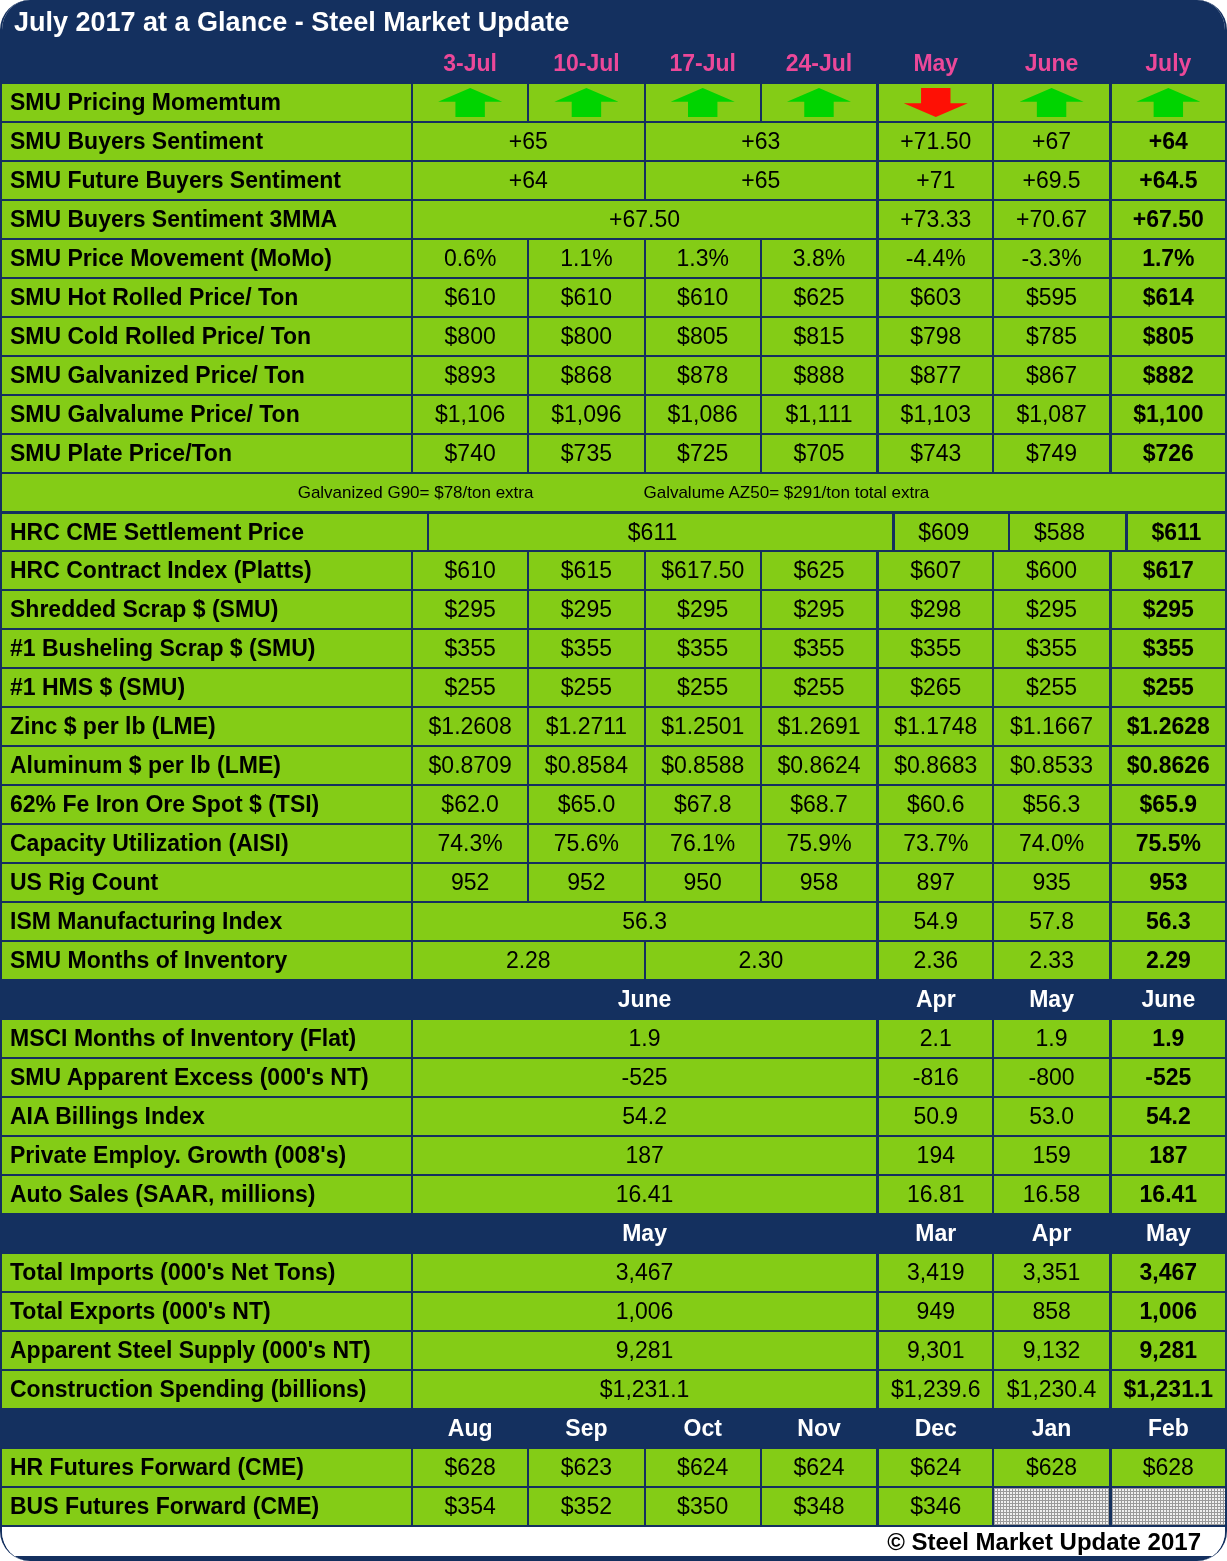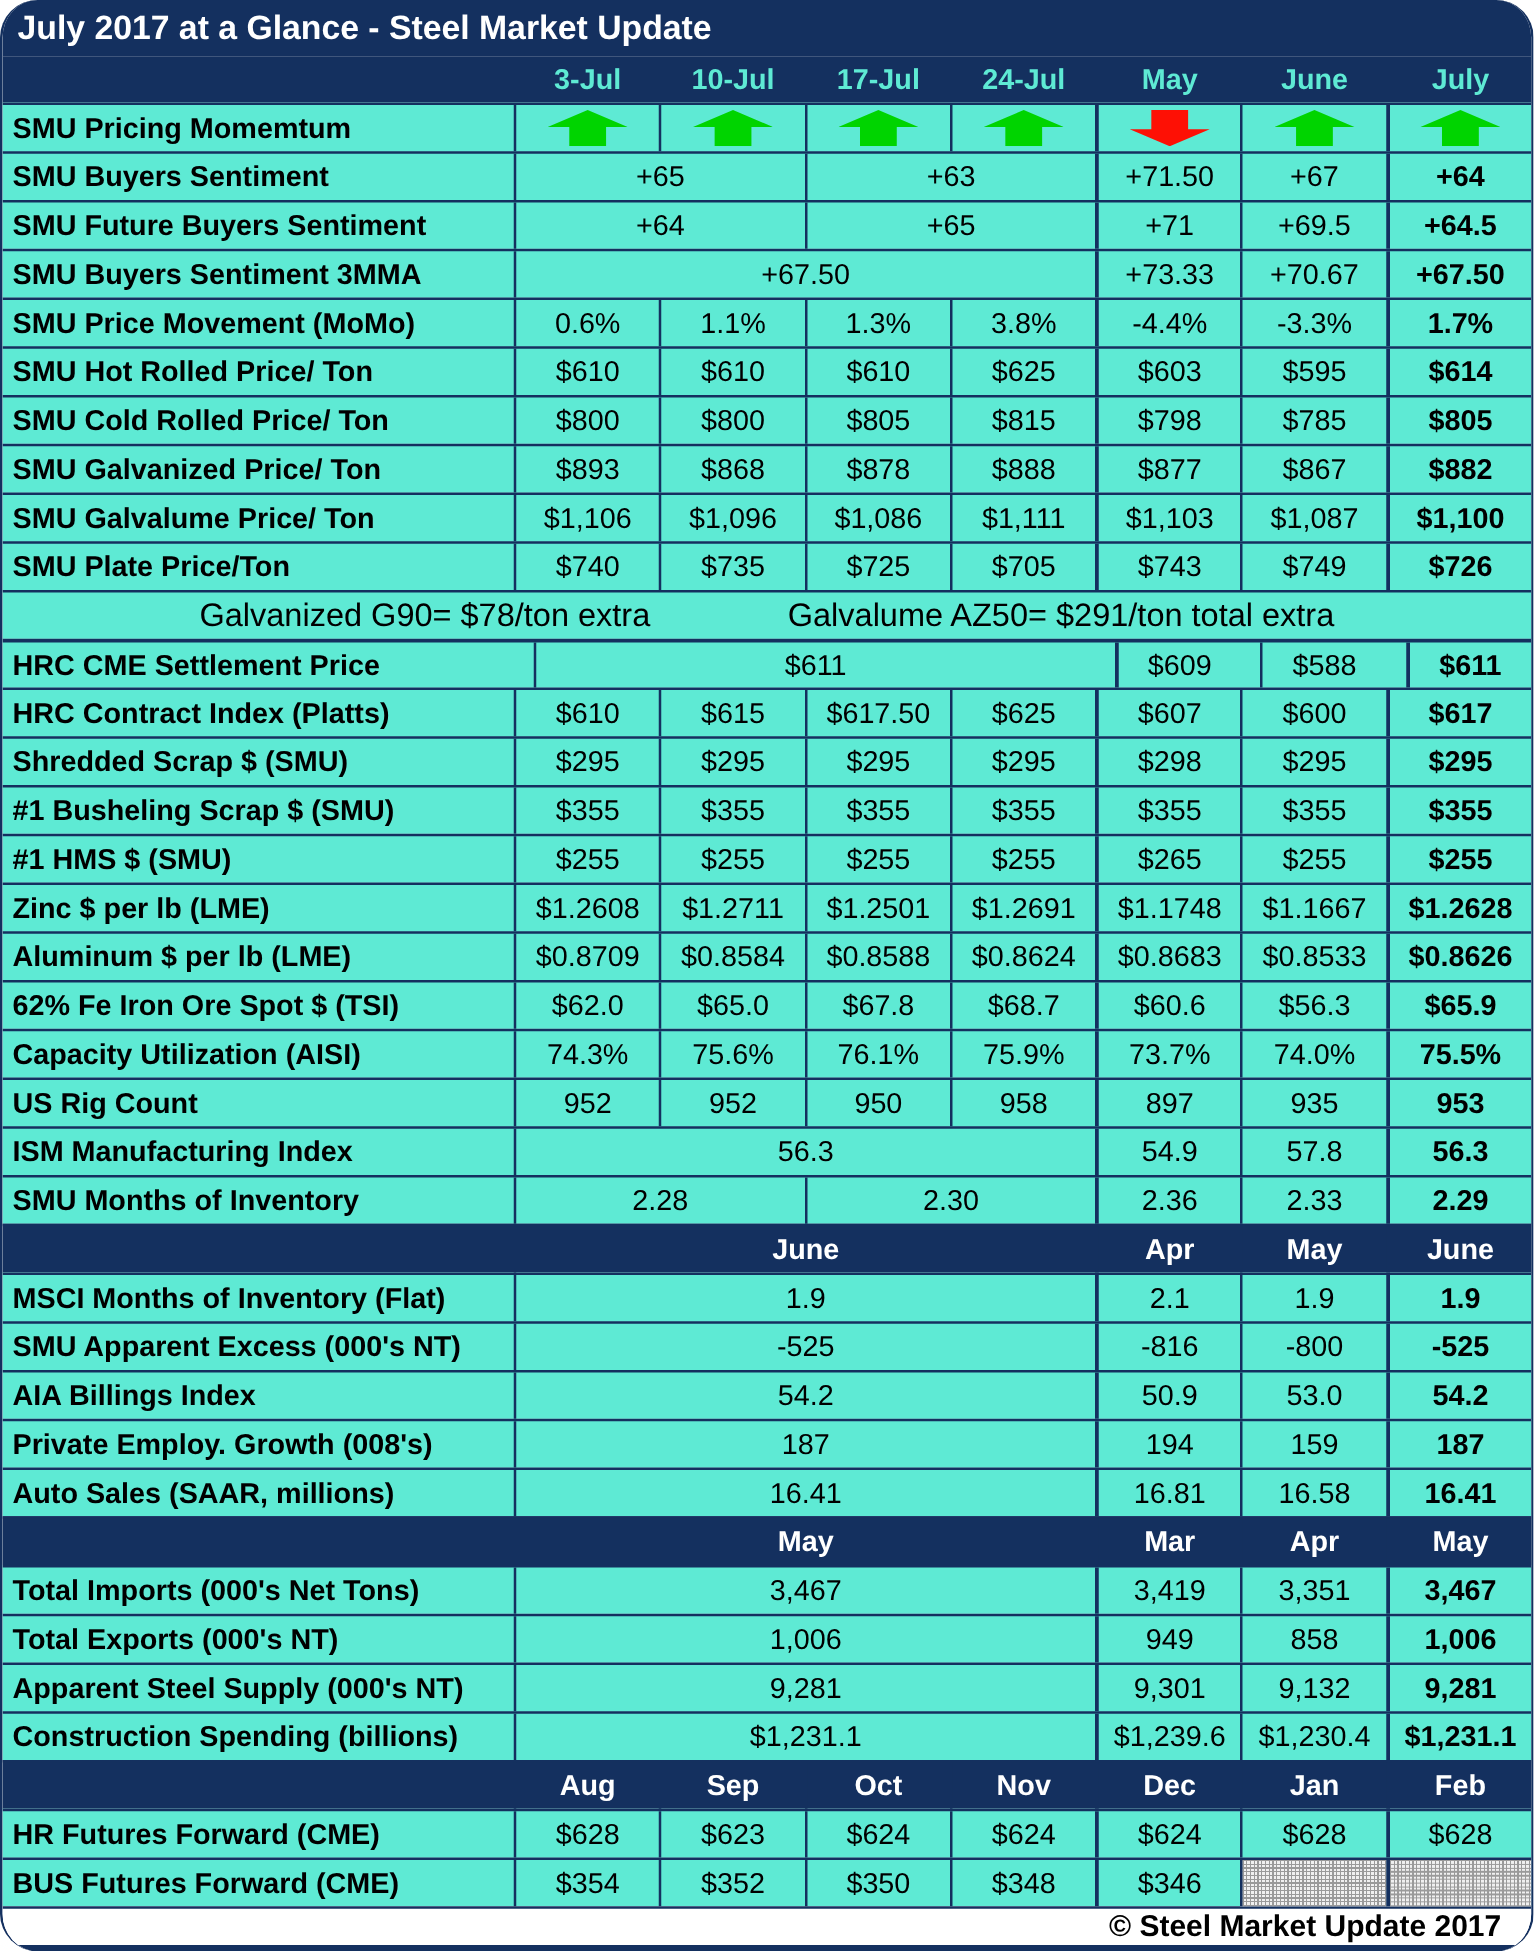--- a/index.html
+++ b/index.html
@@ -7,33 +7,33 @@
     --green:#00D400;
     --red:#FE1005;
   }
   html,body{margin:0;padding:0;background:#ffffff;}
   body{font-family:"Liberation Sans","DejaVu Sans",sans-serif;color:#000;}
   .sheet{width:1227px;height:1561px;background:#fff;position:relative;overflow:hidden;
          border-left:2px solid var(--navy);border-right:2px solid var(--navy);box-sizing:border-box;border-radius:30px;}
   .title-bar{height:45px;background:var(--navy);color:#fff;font-weight:bold;font-size:27px;
              display:flex;align-items:center;padding-left:12px;box-sizing:border-box;}
   .row{display:grid;grid-template-columns:409px repeat(7,1fr);height:39px;box-sizing:border-box;
-       border-top:2px solid var(--navy);background:#5eead4;}
+       border-top:2px solid var(--navy);background:#84cc16;}
   .row.header{height:37px;border-top:none;background:var(--navy);}
-  .row.header .cell{color:#5eead4;font-weight:bold;border-left-color:transparent;text-align:center;}
+  .row.header .cell{color:#ec4899;font-weight:bold;border-left-color:transparent;text-align:center;}
   .label{display:flex;align-items:center;padding-left:8px;font-weight:bold;font-size:23px;
          white-space:nowrap;overflow:hidden;box-sizing:border-box;}
   .cell{display:flex;align-items:center;justify-content:center;font-size:23px;
         border-left:2px solid var(--navy);box-sizing:border-box;white-space:nowrap;}
   .cell.t3{border-left-width:3px;}
   .cell.bold{font-weight:bold;}
   .row.band{background:var(--navy);}
   .row.band .cell{color:#fff;font-weight:bold;border-left-color:var(--navy);}
   .row.thick-top{border-top-width:3px;gap:16px;}
-  .row.note{display:flex;align-items:center;justify-content:center;gap:110px;font-size:26px;text-align:right;}
+  .row.note{display:flex;align-items:center;justify-content:center;gap:110px;font-size:17px;text-align:right;}
   .arrow{width:64px;height:29px;}
   .arrow.up{background:var(--green);
     clip-path:polygon(50% 0%,100% 47%,73% 47%,73% 100%,27% 100%,27% 47%,0% 47%);}
   .arrow.down{background:var(--red);
     clip-path:polygon(50% 100%,100% 53%,73% 53%,73% 0%,27% 0%,27% 53%,0% 53%);}
   .cell.hatch{background-color:#f0f0f0;
     background-image:repeating-linear-gradient(0deg,#9a9a9a 0 1px,transparent 1px 3px),
                      repeating-linear-gradient(90deg,#9a9a9a 0 1px,transparent 1px 3px);}
   .footer{height:36px;box-sizing:border-box;border-top:2px solid var(--navy);
           border-bottom:5px solid var(--navy);display:flex;align-items:center;

